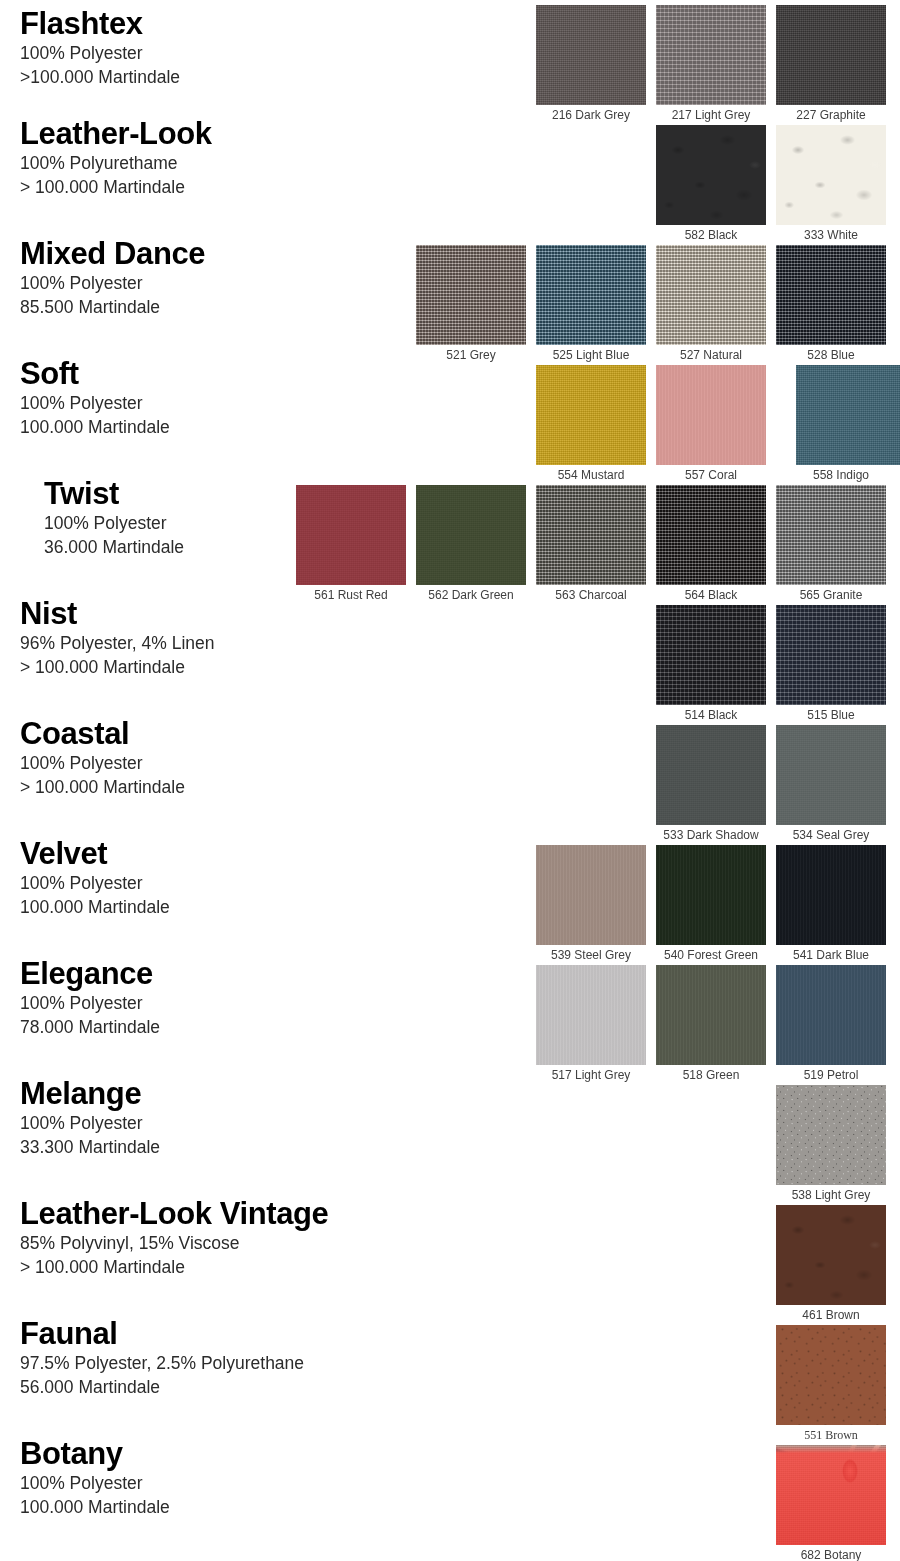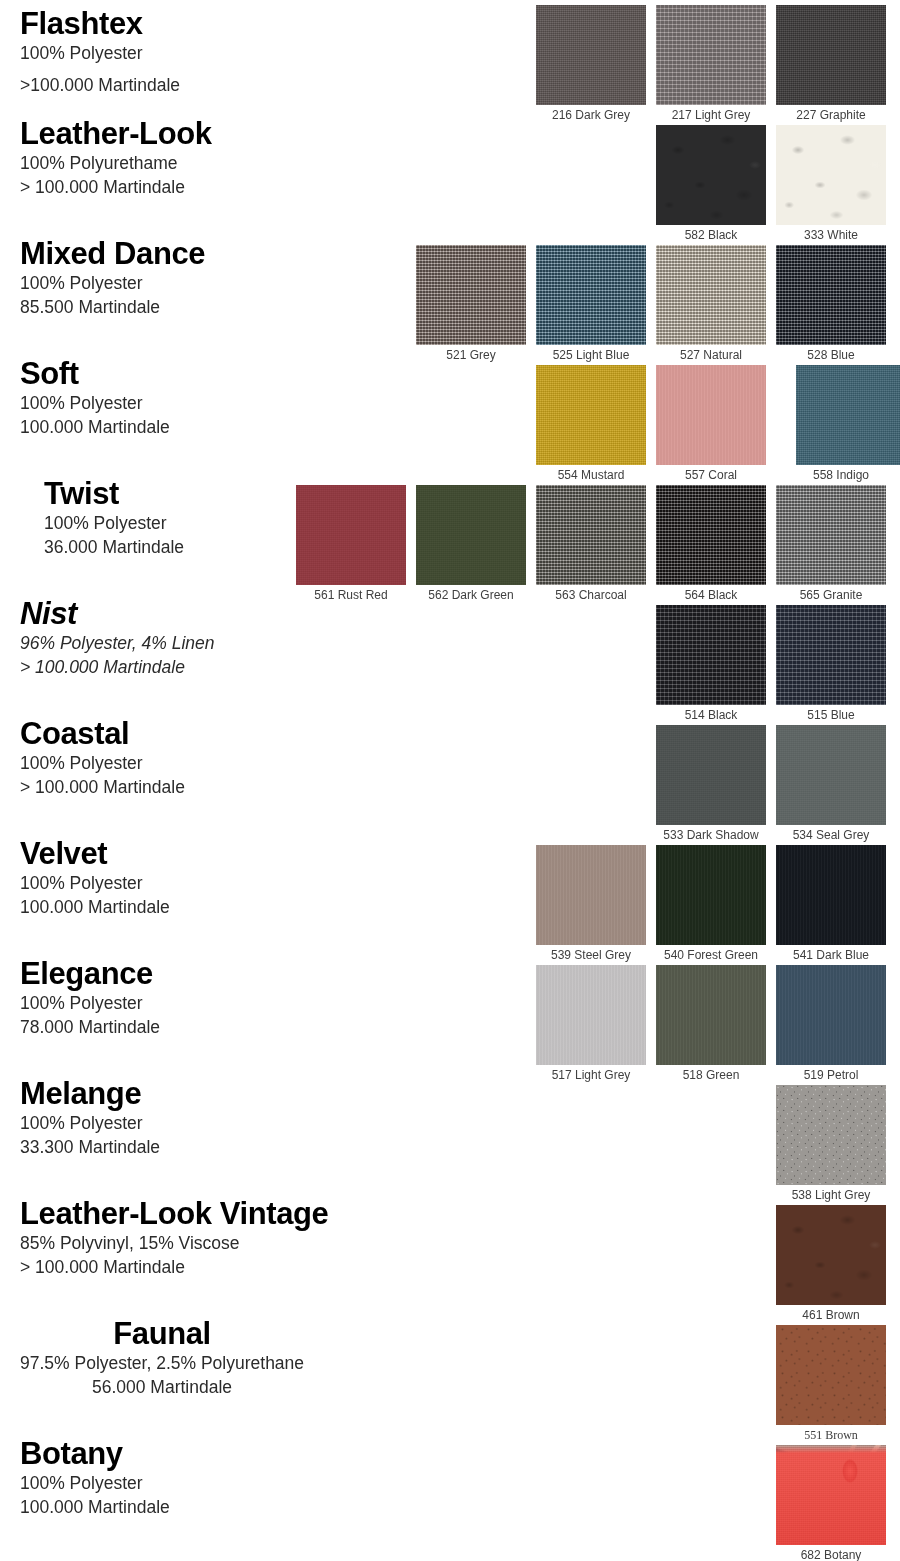--- a/index.html
+++ b/index.html
@@ -143,21 +143,21 @@
   
   .botany-art { position: absolute; inset: 0; }
 </style>
 </head>
 <body>
 
 <div id="family-list">
     <div class="family" style="top: 8px;">
       <div class="family-name">Flashtex</div>
       <div class="family-spec">100% Polyester</div>
-      <div class="family-spec" style="margin-top: 8px;">&gt;100.000 Martindale</div>
+      <div class="family-spec" style="margin-top: 0px;">&gt;100.000 Martindale</div>
     </div>
     <div class="family" style="top: 118px;">
       <div class="family-name">Leather-Look</div>
       <div class="family-spec">100% Polyurethame</div>
       <div class="family-spec" style="margin-top: 0px;">&gt; 100.000 Martindale</div>
     </div>
     <div class="family" style="top: 238px;">
       <div class="family-name">Mixed Dance</div>
       <div class="family-spec">100% Polyester</div>
       <div class="family-spec" style="margin-top: 0px;">85.500 Martindale</div>
@@ -165,21 +165,21 @@
     <div class="family" style="top: 358px;">
       <div class="family-name">Soft</div>
       <div class="family-spec">100% Polyester</div>
       <div class="family-spec" style="margin-top: 0px;">100.000 Martindale</div>
     </div>
     <div class="family" style="top: 478px; margin-left: 24px;">
       <div class="family-name">Twist</div>
       <div class="family-spec">100% Polyester</div>
       <div class="family-spec" style="margin-top: 0px;">36.000 Martindale</div>
     </div>
-    <div class="family" style="top: 598px; font-style: italic;">
+    <div class="family" style="top: 598px;">
       <div class="family-name">Nist</div>
       <div class="family-spec">96% Polyester, 4% Linen</div>
       <div class="family-spec" style="margin-top: 0px;">&gt; 100.000 Martindale</div>
     </div>
     <div class="family" style="top: 718px;">
       <div class="family-name">Coastal</div>
       <div class="family-spec">100% Polyester</div>
       <div class="family-spec" style="margin-top: 0px;">&gt; 100.000 Martindale</div>
     </div>
     <div class="family" style="top: 838px;">
@@ -195,21 +195,21 @@
     <div class="family" style="top: 1078px;">
       <div class="family-name">Melange</div>
       <div class="family-spec">100% Polyester</div>
       <div class="family-spec" style="margin-top: 0px;">33.300 Martindale</div>
     </div>
     <div class="family" style="top: 1198px;">
       <div class="family-name">Leather-Look Vintage</div>
       <div class="family-spec">85% Polyvinyl, 15% Viscose</div>
       <div class="family-spec" style="margin-top: 0px;">&gt; 100.000 Martindale</div>
     </div>
-    <div class="family" style="top: 1318px; text-align: center;">
+    <div class="family" style="top: 1318px;">
       <div class="family-name">Faunal</div>
       <div class="family-spec">97.5% Polyester, 2.5% Polyurethane</div>
       <div class="family-spec" style="margin-top: 0px;">56.000 Martindale</div>
     </div>
     <div class="family" style="top: 1438px;">
       <div class="family-name">Botany</div>
       <div class="family-spec">100% Polyester</div>
       <div class="family-spec" style="margin-top: 0px;">100.000 Martindale</div>
     </div>
   </div>

